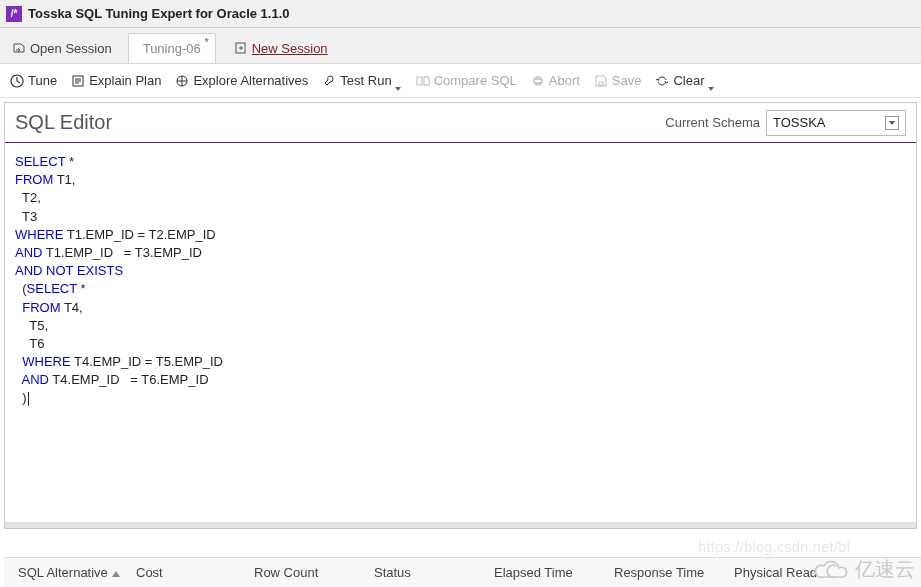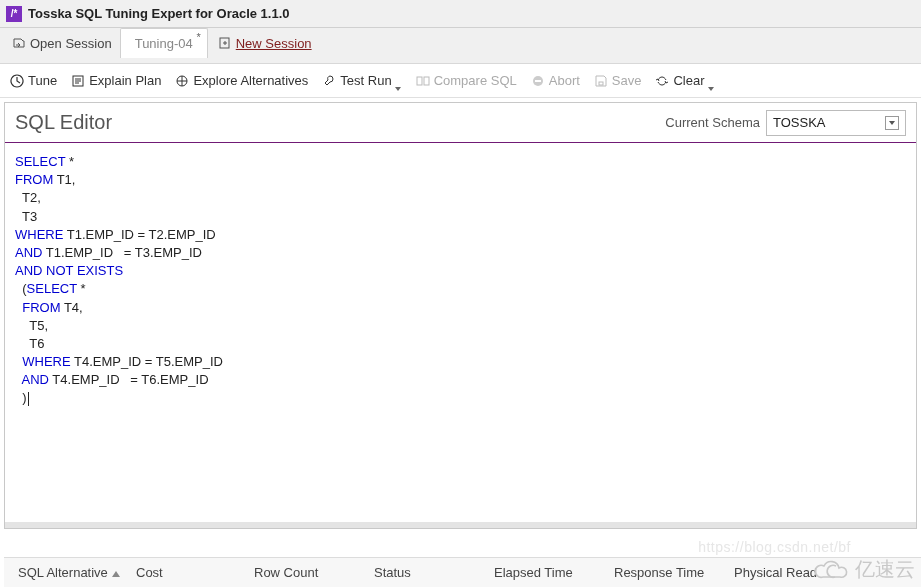--- a/index.html
+++ b/index.html
@@ -5,21 +5,21 @@
   * { box-sizing: border-box; }
   html, body { margin: 0; padding: 0; font-family: "Segoe UI", Tahoma, sans-serif; font-size: 13px; color: #222; background: #fff; }
   body { width: 921px; height: 587px; overflow: hidden; position: relative; }
 
   
   .titlebar { height: 28px; background: #f0f0f0; border-bottom: 1px solid #d0d0d0; display: flex; align-items: center; padding: 0 6px; }
   .titlebar .app-icon { width: 16px; height: 16px; background: #7b2fbf; display: inline-flex; align-items: center; justify-content: center; color: #fff; font-size: 10px; font-weight: bold; margin-right: 6px; }
   .titlebar .title-text { font-weight: 700; font-size: 13px; }
 
   
-  .tabstrip { height: 36px; background: #f0f0f0; border-bottom: 1px solid #d8d8d8; display: flex; padding-left: 4px; }
+  .tabstrip { height: 36px; background: #f0f0f0; border-bottom: 1px solid #d8d8d8; display: flex; align-items: flex-end; padding-left: 4px; gap: 8px; }
   .tabstrip .open-session { display: flex; align-items: center; height: 30px; padding: 0 8px; color: #444; cursor: pointer; }
   .tabstrip .open-session .icon { margin-right: 4px; }
   .tab { height: 30px; display: flex; align-items: center; padding: 0 14px; color: #888; position: relative; cursor: pointer; }
   .tab.active { background: #fff; border: 1px solid #d0d0d0; border-bottom: none; border-top-left-radius: 2px; border-top-right-radius: 2px; }
   .tab .unsaved { position: absolute; top: 2px; right: 6px; font-size: 11px; color: #666; }
   .tabstrip .new-session { display: flex; align-items: center; height: 30px; padding: 0 10px; color: #7f1d1d; cursor: pointer; text-decoration: underline; }
   .tabstrip .new-session .icon { margin-right: 4px; }
 
   
   .toolbar { height: 34px; border-bottom: 1px solid #e0e0e0; display: flex; align-items: center; padding: 0 4px; gap: 2px; }
@@ -72,21 +72,21 @@
     <span class="icon">
       <svg width="14" height="14" viewBox="0 0 14 14">
           <path d="M2 3h7l2 2h1v6H2z" fill="none" stroke="#555" stroke-width="1"></path>
           <path d="M6 7l2 2-2 2M4 9h4" fill="none" stroke="#555" stroke-width="1"></path>
         </svg>
     </span>
     <span>Open Session</span>
   </div>
   <div class="tab active">
     <span class="unsaved">*</span>
-    <span>Tuning-04</span>
+    <span>Tuning-06</span>
   </div>
   <div class="new-session">
     <span class="icon">
       <svg width="14" height="14" viewBox="0 0 14 14">
           <rect x="2" y="2" width="9" height="10" fill="none" stroke="#555"></rect>
           <path d="M5 7h4M7 5v4" stroke="#555"></path>
         </svg>
     </span>
     <span>New Session</span>
   </div>

